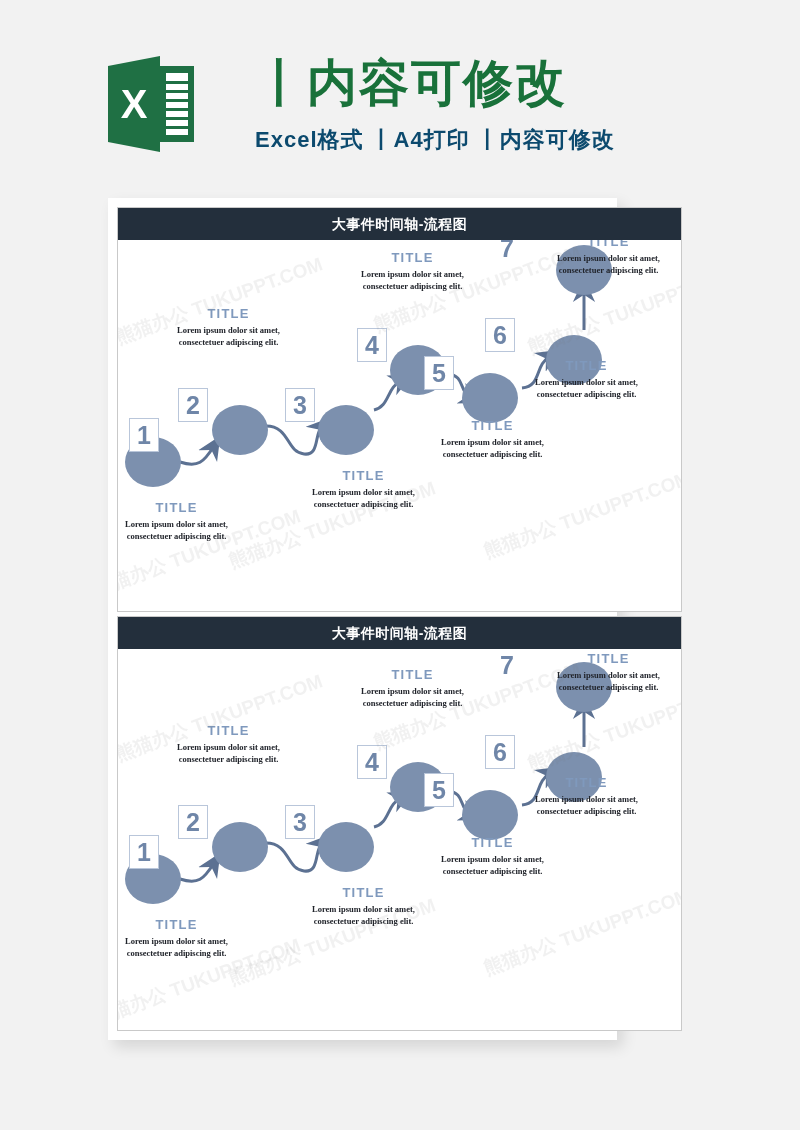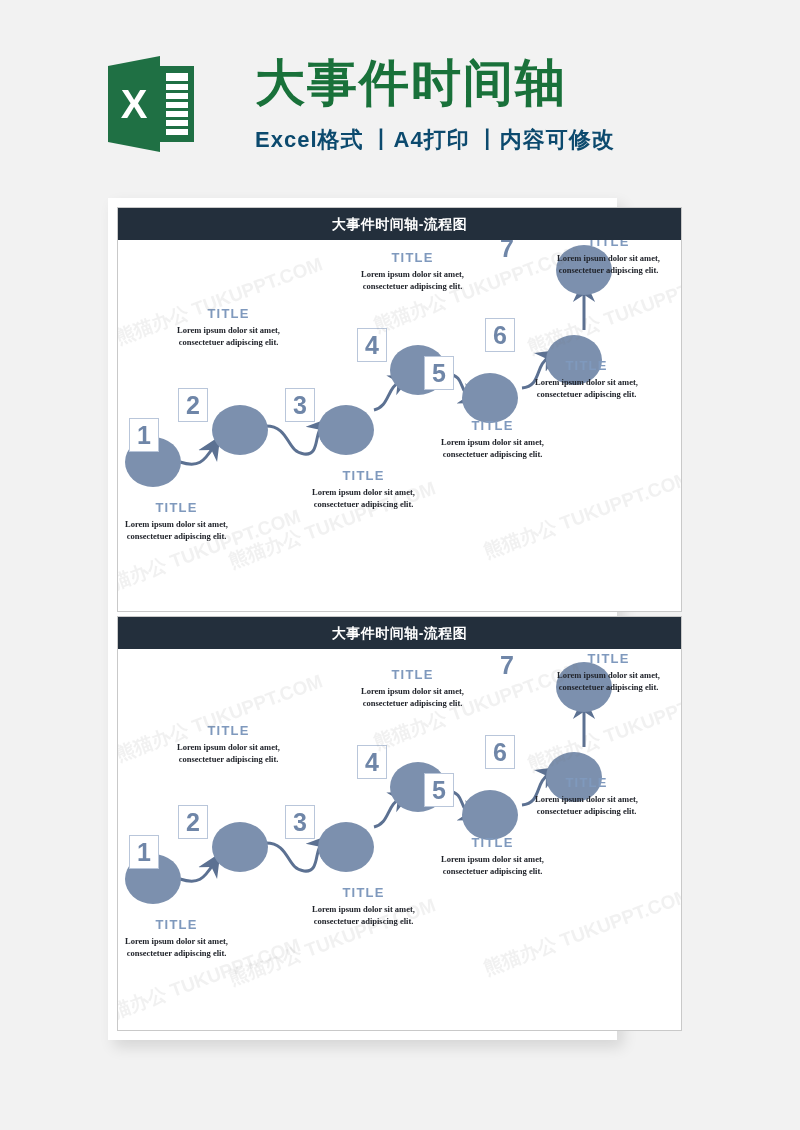--- a/index.html
+++ b/index.html
@@ -111,21 +111,21 @@
           <rect x="58" y="29" width="22" height="3"></rect>
           <rect x="58" y="38" width="22" height="3"></rect>
           <rect x="58" y="47" width="22" height="3"></rect>
           <rect x="58" y="56" width="22" height="3"></rect>
           <rect x="58" y="65" width="22" height="3"></rect>
           <rect x="58" y="74" width="22" height="3"></rect>
         </g>
       </svg>
     </div>
 
-    <div class="banner-title">大事件时间轴</div>
+    <div class="banner-title">丨内容可修改</div>
     <div class="banner-sub">Excel格式 丨A4打印 丨内容可修改</div>
   </div>
 
   <div class="doc-card">
 
     <div class="panel panel-1">
       <div class="panel-inner">
         <div class="panel-header">大事件时间轴-流程图</div>
 
         <div class="canvas">

